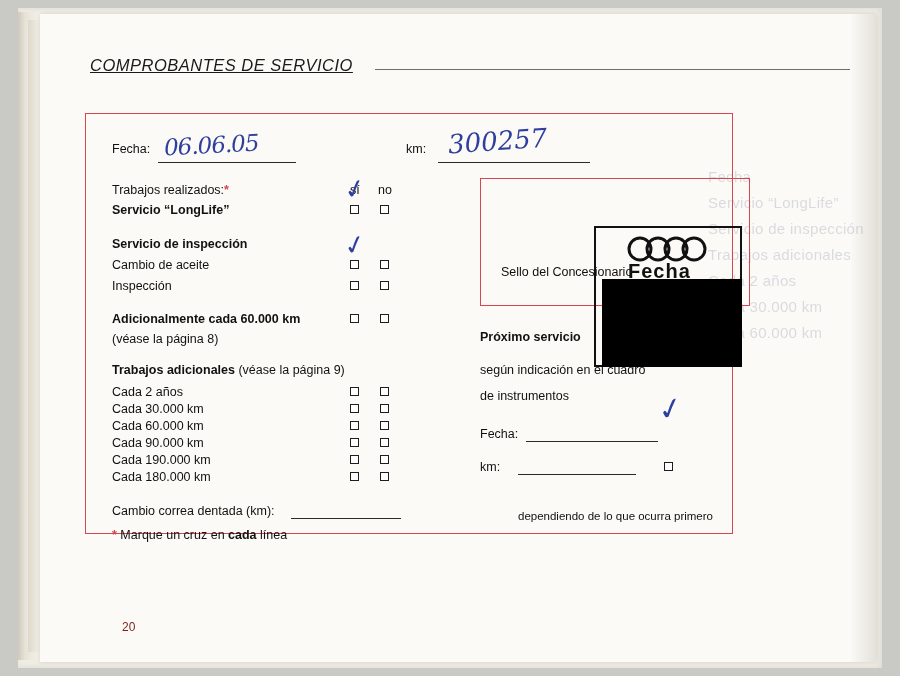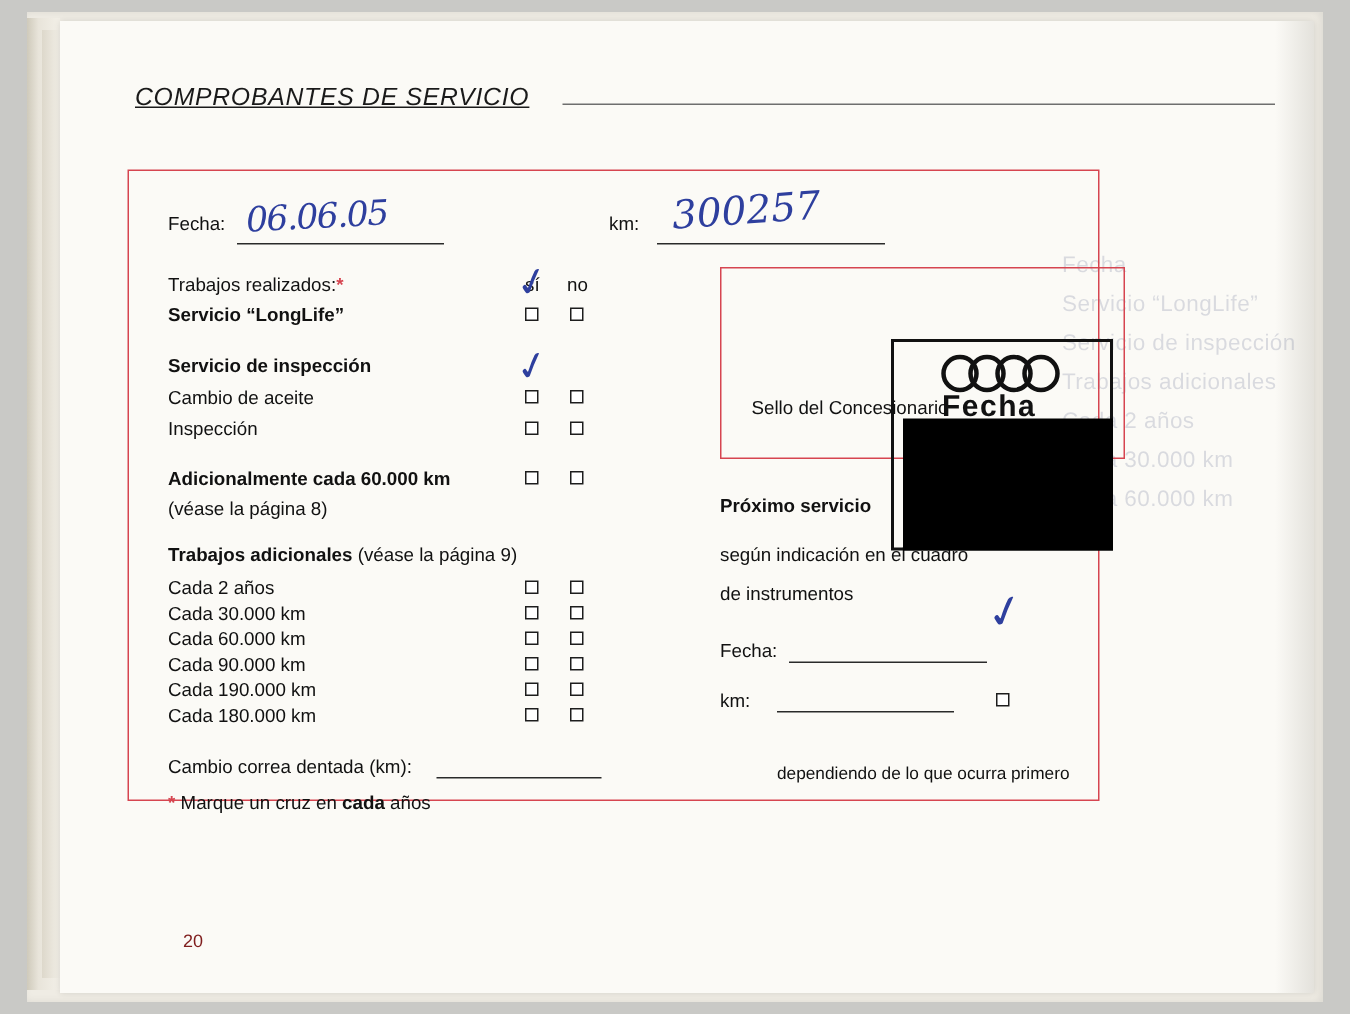--- a/index.html
+++ b/index.html
@@ -207,21 +207,21 @@
 
       <span class="fld" style="left:26px; top:356px;">Cada 180.000 km</span>
       <span class="cb" style="left:264px; top:358px;"></span>
       <span class="cb" style="left:294px; top:358px;"></span>
 
       <span class="fld" style="left:26px; top:390px;">Cambio correa dentada (km):</span>
       <div class="line" style="left:205px; top:404px; width:110px;"></div>
 
       <span class="fld" style="left:26px; top:414px;">
         <span class="asterisk">*</span>
-        <span>Marque un cruz en </span><span class="b">cada</span><span> años</span>
+        <span>Marque un cruz en </span><span class="b">cada</span><span> línea</span>
       </span>
 
       <div class="inner-box">
         <span class="fld" style="left:20px; top:86px;">Sello del Concesionario</span>
       </div>
 
       <span class="fld b" style="left:394px; top:216px;">Próximo servicio</span>
       <span class="fld" style="left:394px; top:249px;">según indicación en el cuadro</span>
       <span class="fld" style="left:394px; top:275px;">de instrumentos</span>
 

